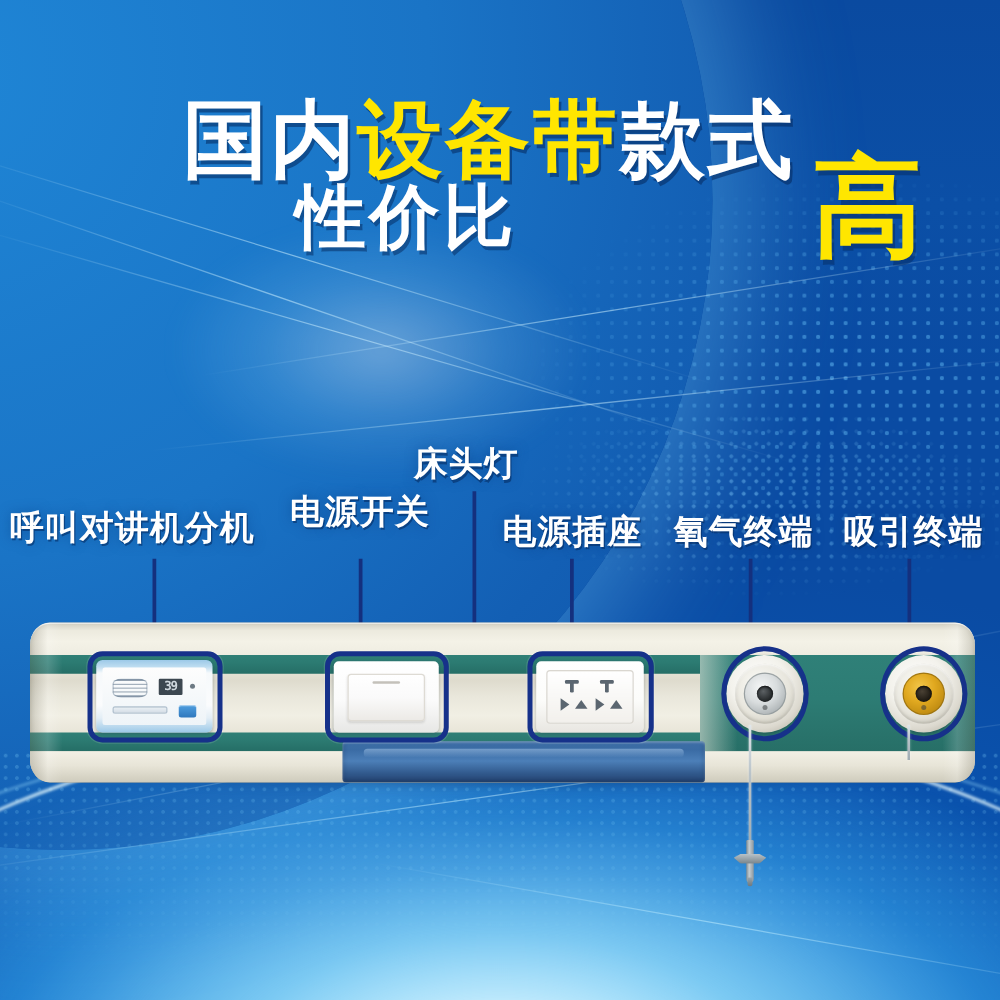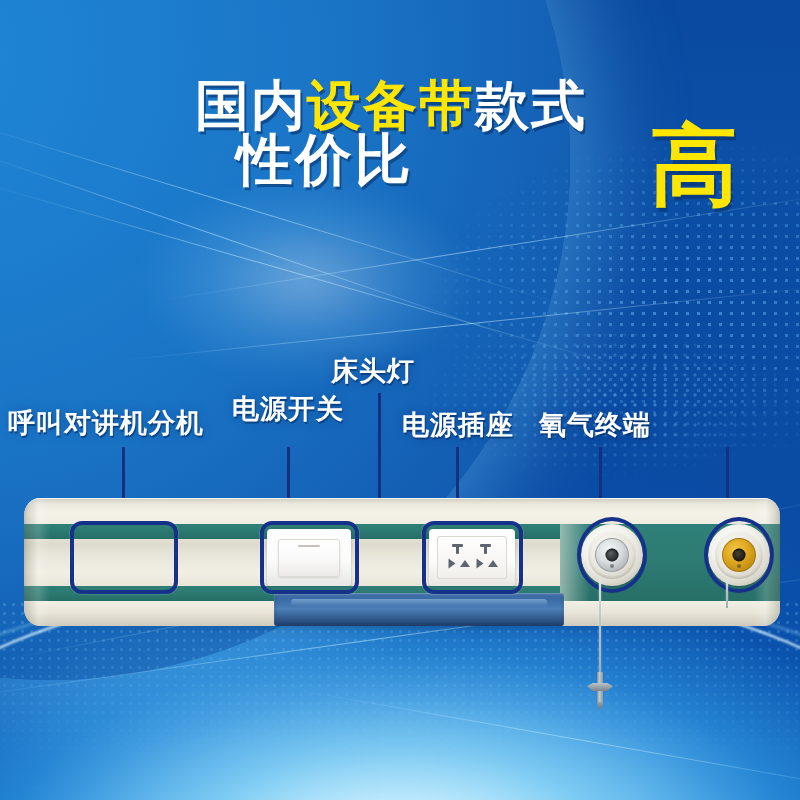--- a/index.html
+++ b/index.html
@@ -103,21 +103,21 @@
     position:absolute; left:0; top:600px; width:800px; height:200px;
     background-image:radial-gradient(circle, rgba(120,200,245,.30) 1.3px, rgba(0,0,0,0) 1.7px);
     background-size:9px 9px;
     -webkit-mask-image:linear-gradient(180deg,#000 0%, rgba(0,0,0,.35) 55%, rgba(0,0,0,0) 85%);
     mask-image:linear-gradient(180deg,#000 0%, rgba(0,0,0,.35) 55%, rgba(0,0,0,0) 85%);
   }
 
   
   .headline { position:absolute; left:0; top:78px; width:800px; text-align:center; }
   .hl-line1 {
-    font-size:54px; font-weight:bold; letter-spacing:2px; line-height:1;
+    font-size:68px; font-weight:bold; letter-spacing:2px; line-height:1;
     padding-right:30px;
     text-shadow:2px 3px 0 rgba(4,40,92,.55);
     padding-left:12px;
   }
   .hl-w { color:#ffffff; }
   .hl-y { color:#ffe600; }
   .hl-line2 {
     font-size:56px; font-weight:bold; color:#ffffff;
     letter-spacing:3px; line-height:1; padding-right:150px;
     text-shadow:2px 3px 0 rgba(4,40,92,.5);
@@ -387,40 +387,50 @@
     </div>
     <div class="hl-line2">性价比</div>
     <div class="hl-big">高</div>
   </div>
 
   <div class="callout" style="left:8px; top:412px;font-family:Liberation Mono, monospace;">呼叫对讲机分机</div>
   <div class="callout" style="left:232px; top:396px;">电源开关</div>
   <div class="callout" style="left:331px; top:358px;">床头灯</div>
   <div class="callout" style="left:539px; top:412px;">氧气终端</div>
   <div class="callout" style="left:402px; top:412px;">电源插座</div>
+  <div class="callout" style="left:675px; top:412px;">吸引终端</div>
 
   <div class="leader" style="left:122px; top:447px; height:82px;"></div>
   <div class="leader" style="left:287px; top:447px; height:82px;"></div>
   <div class="leader" style="left:378px; top:393px; height:212px;"></div>
   <div class="leader" style="left:456px; top:447px; height:82px;"></div>
   <div class="leader" style="left:599px; top:447px; height:83px;"></div>
   <div class="leader" style="left:726px; top:447px; height:83px;"></div>
 
   <div class="panel-wrap">
     <div class="panel-shadow"></div>
 
     <div class="panel">
       <div class="stripe stripe-top"></div>
       <div class="stripe stripe-bot"></div>
       <div class="teal-block"></div>
       <div class="teal-block-fade"></div>
       <div class="lip"></div>
       <div class="panel-endcap-l"></div>
       <div class="panel-endcap-r"></div>
 
+      <div class="intercom">
+        <div class="ic-face">
+          <div class="ic-grille"></div>
+          <div class="ic-display">39</div>
+          <div class="ic-dot"></div>
+          <div class="ic-bar"></div>
+          <div class="ic-btn"></div>
+        </div>
+      </div>
 
       <div class="switch">
         <div class="sw-rocker">
           <div class="sw-notch"></div>
         </div>
       </div>
 
       <div class="socket">
         <div class="sk-inner">
           <div class="sk-pin" style="left:18px; top:8px;  width:3px; height:9px;"></div>

